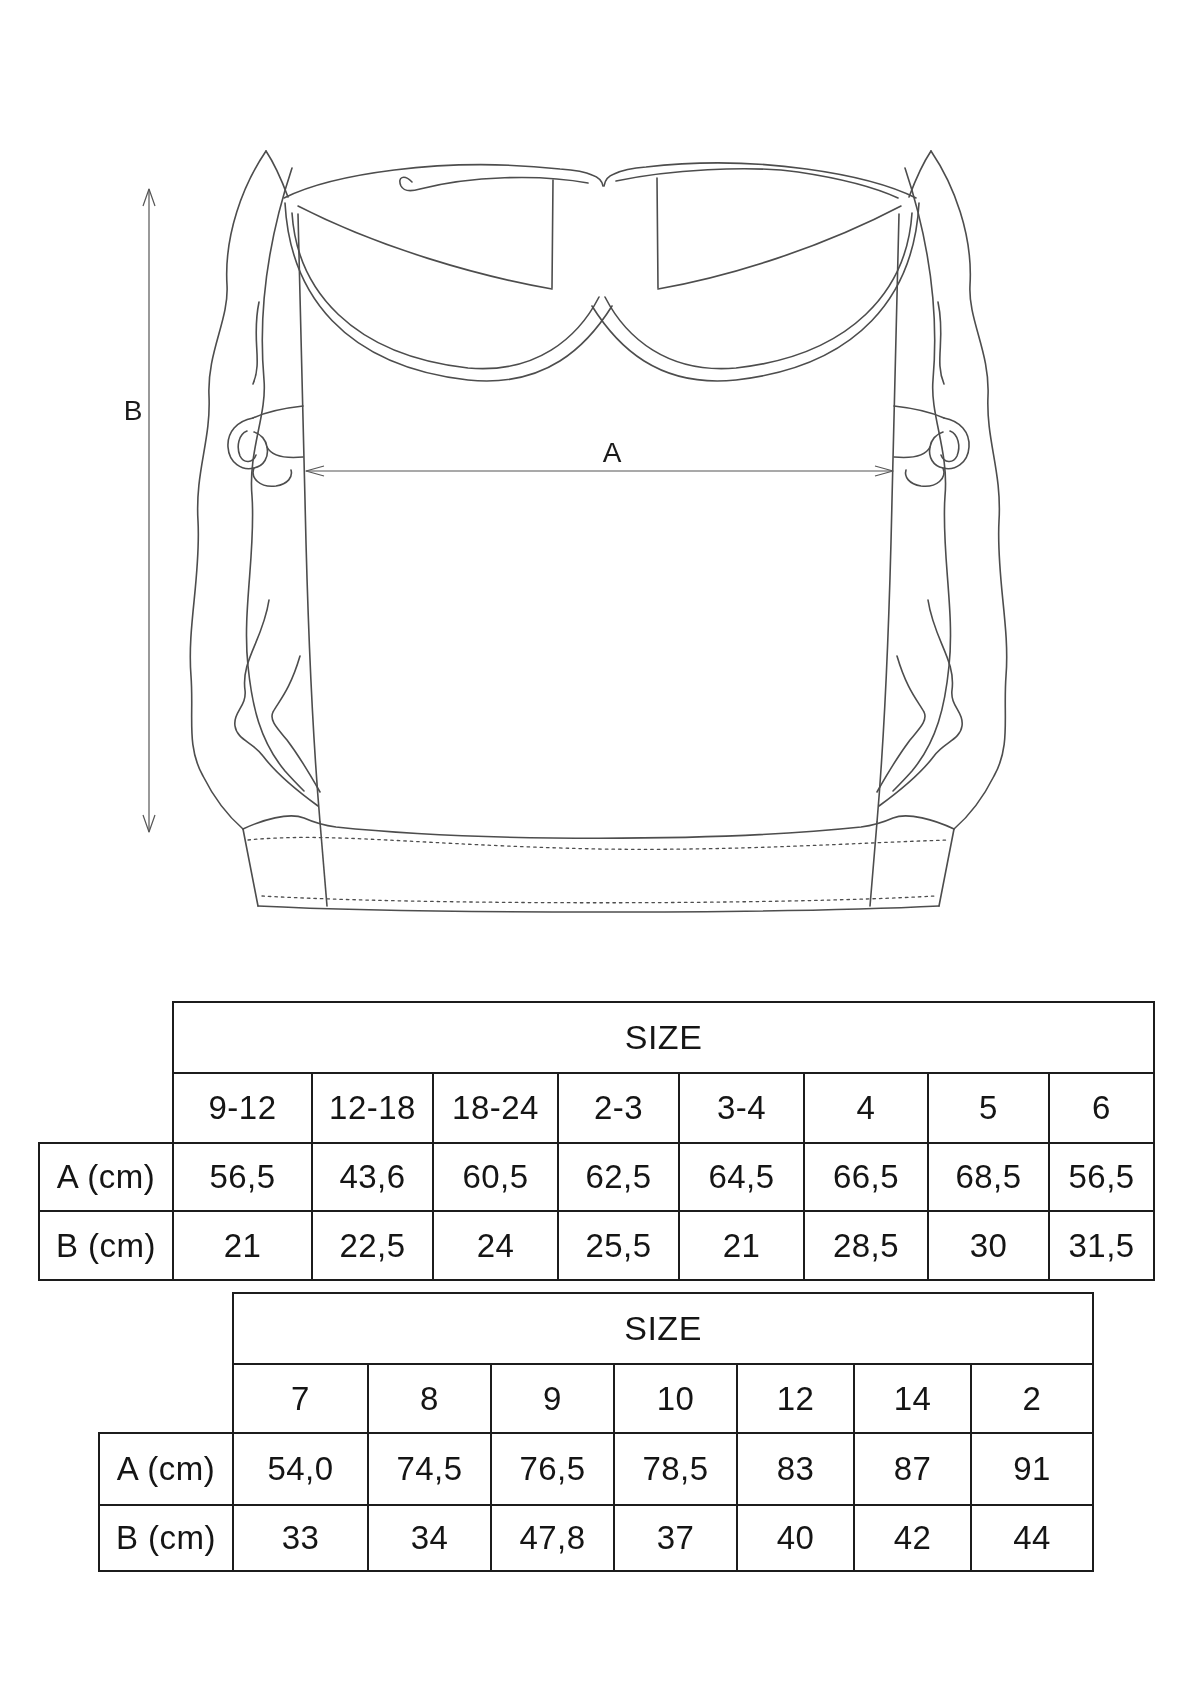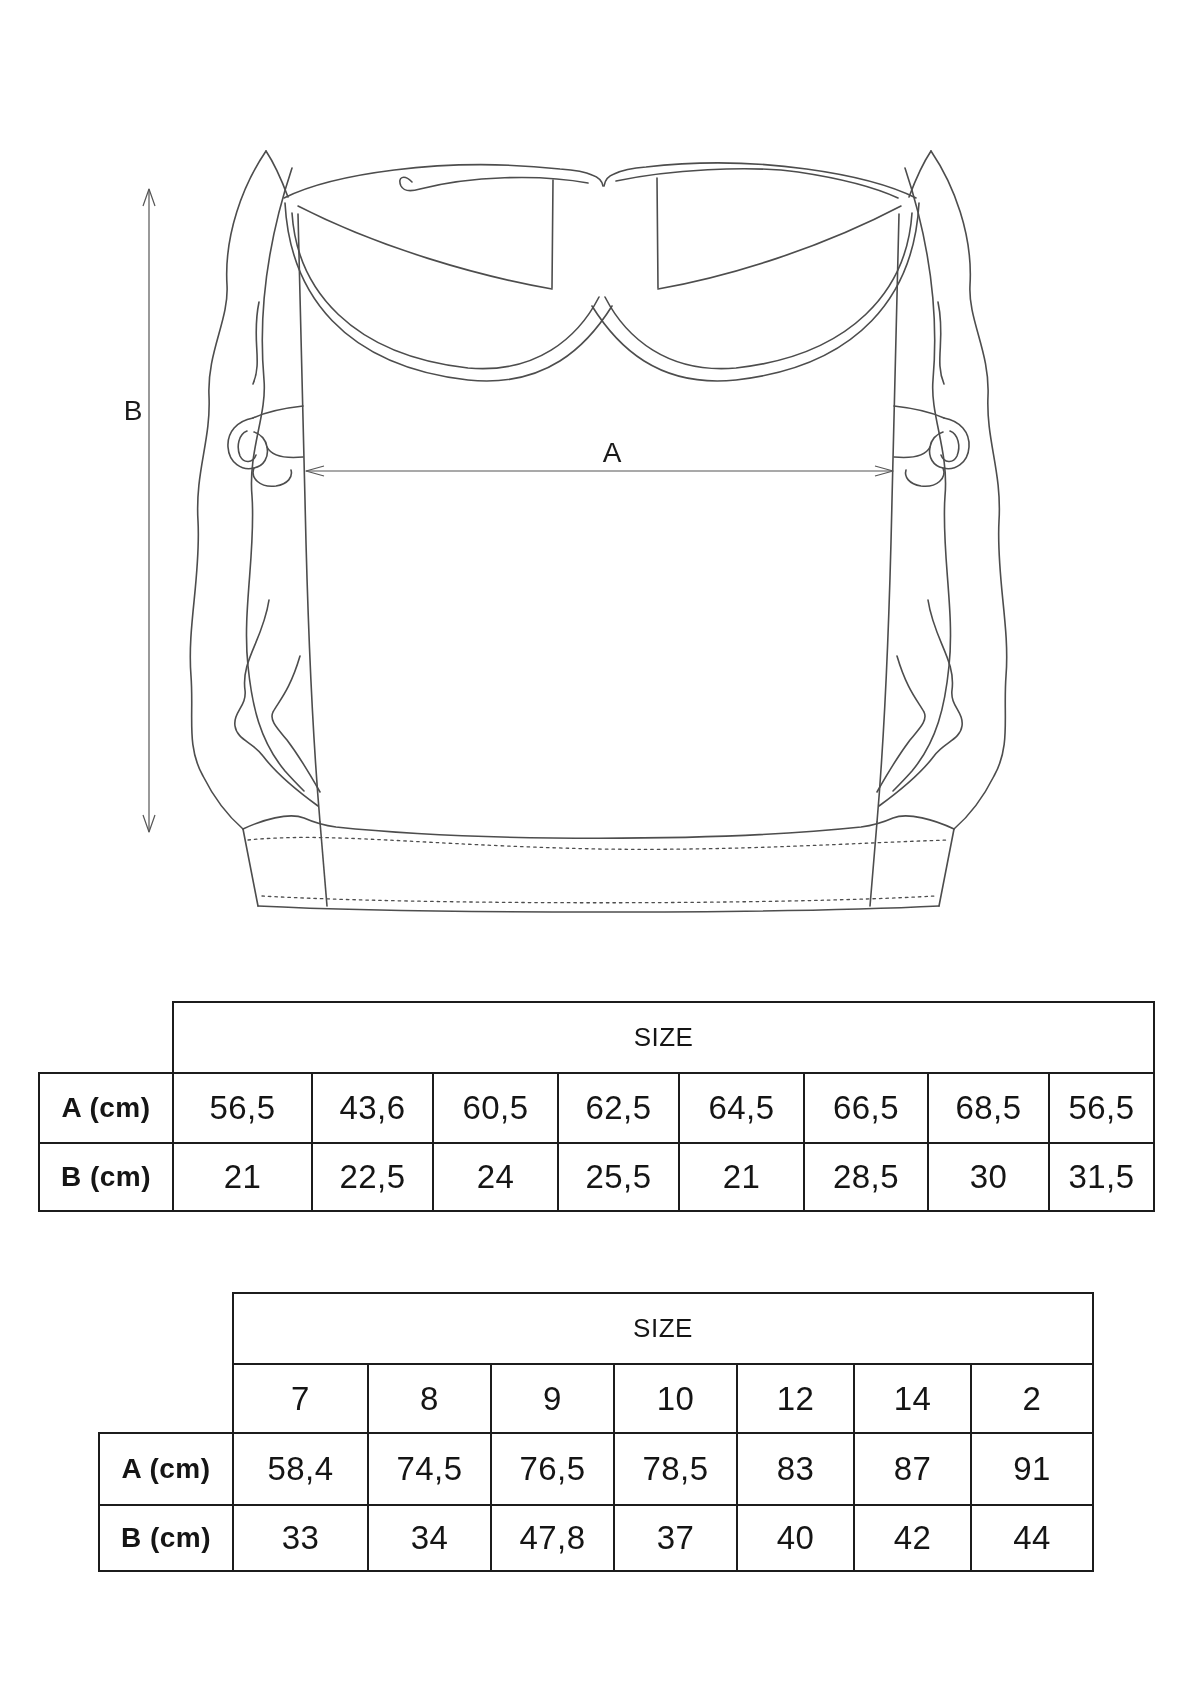--- a/index.html
+++ b/index.html
@@ -23,22 +23,22 @@
     text-align:center;
     vertical-align:middle;
     font-size:33px;
     letter-spacing:0.5px;
     color:#151515;
     padding:0;
     overflow:hidden;
     white-space:nowrap;
   }
   table.sizes td.blank{border:none;}
-  table.sizes td.size-header{font-size:26px;}
-  table.sizes td.rowlabel{font-size:28px;font-weight:bold;}
+  table.sizes td.size-header{font-size:34px;}
+  table.sizes td.rowlabel{font-size:33px;}
 
   #table1{left:38px;top:1001px;width:1115px;}
   #table1 tr:nth-child(1){height:71px;}
   #table1 tr:nth-child(2){height:70px;}
   #table1 tr:nth-child(3){height:68px;}
   #table1 tr:nth-child(4){height:69px;}
 
   #table2{left:98px;top:1292px;width:994px;}
   #table2 tr:nth-child(1){height:71px;}
   #table2 tr:nth-child(2){height:69px;}
@@ -134,20 +134,31 @@
       <col style="width:124px">
         <col style="width:121px">
         <col style="width:105px">
     </colgroup>
     <tbody>
         <tr>
       <td class="blank"></td>
       <td class="size-header" colspan="8">SIZE</td>
     </tr>
     <tr>
+      <td class="blank"></td>
+      <td>9-12</td>
+      <td>12-18</td>
+      <td>18-24</td>
+      <td>2-3</td>
+      <td>3-4</td>
+      <td>4</td>
+      <td>5</td>
+      <td>6</td>
+    </tr>
+    <tr>
       <td class="rowlabel">A (cm)</td>
       <td>56,5</td>
       <td>43,6</td>
       <td>60,5</td>
       <td>62,5</td>
       <td>64,5</td>
       <td>66,5</td>
       <td>68,5</td>
       <td>56,5</td>
     </tr>
@@ -186,21 +197,21 @@
       <td>7</td>
       <td>8</td>
       <td>9</td>
       <td>10</td>
       <td>12</td>
       <td>14</td>
       <td>2</td>
     </tr>
     <tr>
       <td class="rowlabel">A (cm)</td>
-      <td>58,4</td>
+      <td>54,0</td>
       <td>74,5</td>
       <td>76,5</td>
       <td>78,5</td>
       <td>83</td>
       <td>87</td>
       <td>91</td>
     </tr>
     <tr>
       <td class="rowlabel">B (cm)</td>
       <td>33</td>

